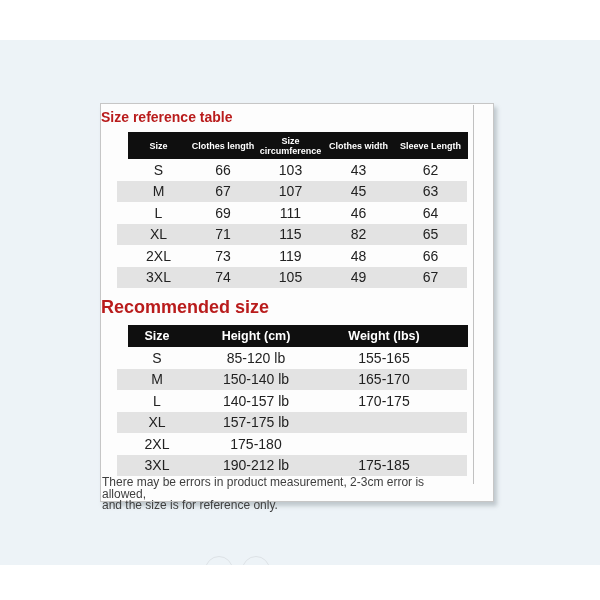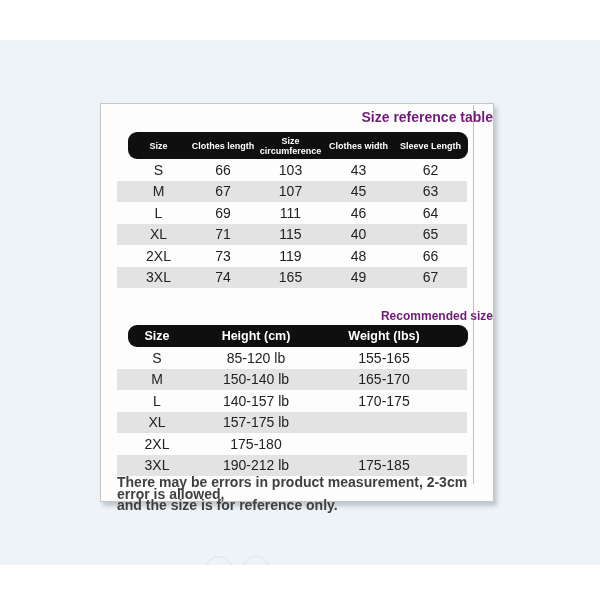--- a/index.html
+++ b/index.html
@@ -31,48 +31,48 @@
     width: 394px; height: 399px;
     box-sizing: border-box;
     background: #fdfdfd;
     border: 1px solid #c6c6c6;
     box-shadow: 3px 4px 4px rgba(110, 120, 130, 0.35);
     z-index: 3;
   }
 
   .card-title {
     position: absolute; left: 0; width: 100%;
-    text-align: right; font-weight: bold; color: #701a75;
+    text-align: left; font-weight: bold; color: #b91c1c;
   }
   .title-1 { top: 5px; font-size: 14px; }
-  .title-2 { top: 193px; font-size: 12px; margin-top: 12px; }
+  .title-2 { top: 193px; font-size: 18px; }
 
   .thead {
     position: absolute; left: 27px; width: 340px;
     background: #0f0f0f; color: #ffffff;
-    display: grid; align-items: center; border-radius: 9px;
+    display: grid; align-items: center;
   }
   .t1 .thead { top: 28px; height: 27px; grid-template-columns: 61px 68px 67px 69px 75px; }
   .t2 .thead { top: 221px; height: 22px; grid-template-columns: 58px 140px 116px 26px; }
   .t1 .hcell { font-size: 9px; font-weight: bold; text-align: center; }
   .t2 .hcell { font-size: 12.5px; font-weight: bold; text-align: center; }
 
   .tbody { position: absolute; left: 16px; width: 350px; }
   .t1 .tbody { top: 55px; }
   .t2 .tbody { top: 243px; }
   .trow { height: 21.5px; padding-left: 11px; box-sizing: border-box; }
   .trow.stripe { background: #e3e3e3; }
   .rgrid { display: grid; height: 100%; align-items: center; }
   .t1 .rgrid { grid-template-columns: 61px 68px 67px 69px 75px; }
   .t2 .rgrid { grid-template-columns: 58px 140px 116px 26px; }
   .tcell { font-size: 14px; color: #222222; text-align: center; white-space: nowrap; }
 
   .footnote {
-    position: absolute; left: 16px; top: 373px; width: 360px;
-    font-size: 14px; line-height: 11.5px; color: #3f3f3f; font-weight: bold;
+    position: absolute; left: 1px; top: 373px; width: 360px;
+    font-size: 12px; line-height: 11.5px; color: #3f3f3f;
   }
 
   .artifact-line {
     position: absolute; left: 372px; top: 1px; width: 1px; height: 379px;
     background: #8f8f8f; opacity: 0.55;
   }
 </style>
 </head>
 <body>
 
@@ -120,38 +120,38 @@
               <div class="tcell">111</div>
               <div class="tcell">46</div>
               <div class="tcell">64</div>
             </div>
           </div>
           <div class="trow stripe">
             <div class="rgrid">
               <div class="tcell">XL</div>
               <div class="tcell">71</div>
               <div class="tcell">115</div>
-              <div class="tcell">40</div>
+              <div class="tcell">82</div>
               <div class="tcell">65</div>
             </div>
           </div>
           <div class="trow">
             <div class="rgrid">
               <div class="tcell">2XL</div>
               <div class="tcell">73</div>
               <div class="tcell">119</div>
               <div class="tcell">48</div>
               <div class="tcell">66</div>
             </div>
           </div>
           <div class="trow stripe">
             <div class="rgrid">
               <div class="tcell">3XL</div>
               <div class="tcell">74</div>
-              <div class="tcell">165</div>
+              <div class="tcell">105</div>
               <div class="tcell">49</div>
               <div class="tcell">67</div>
             </div>
           </div>
         </div>
     </div>
 
     <div class="card-title title-2">Recommended size</div>
 
     <div class="t2">

